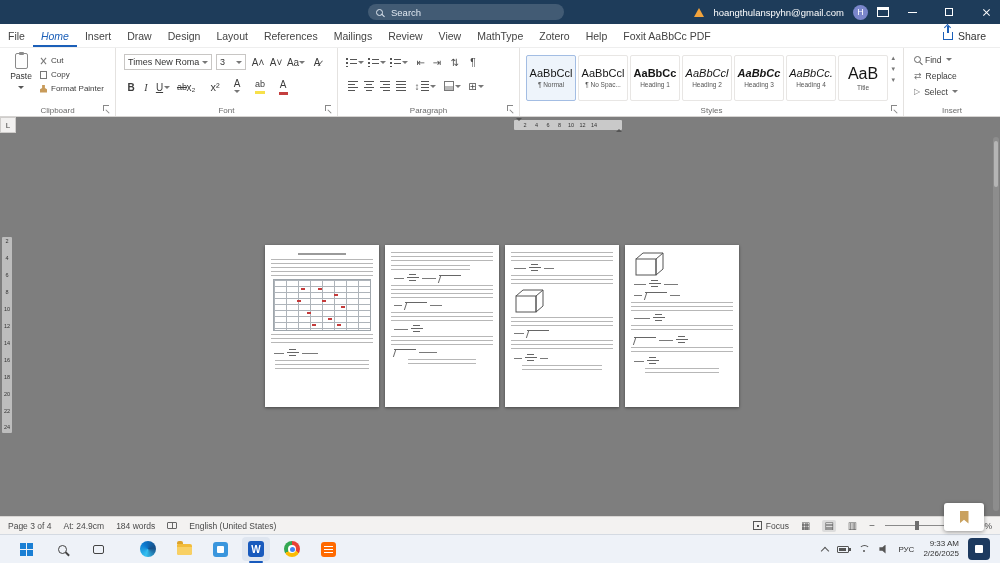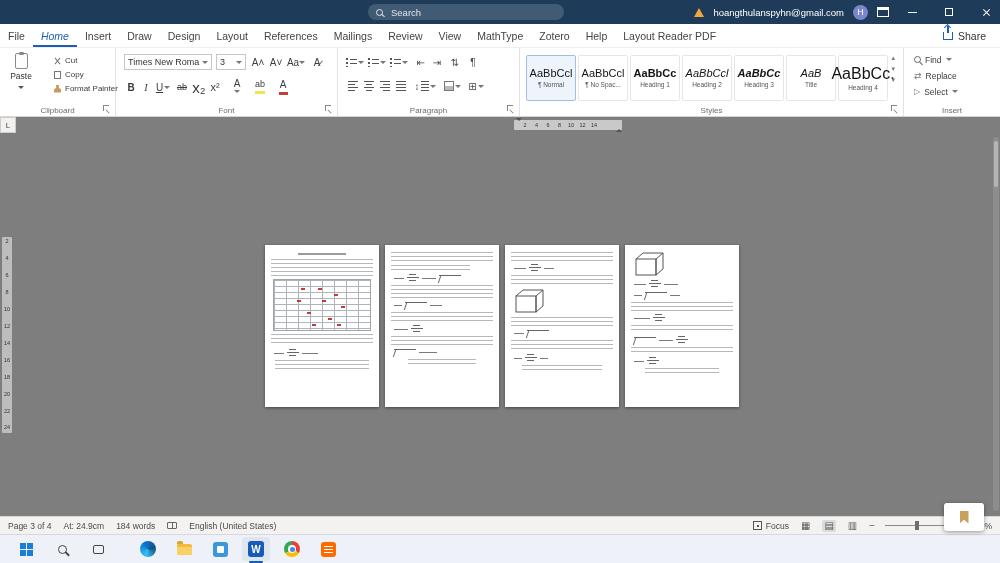--- a/index.html
+++ b/index.html
@@ -57,21 +57,21 @@
   .glabel{position:absolute;bottom:1px;left:0;width:100%;text-align:center;font-size:8px;color:#6b6b6b;}
   .dlg{position:absolute;right:4px;bottom:3px;width:8px;height:8px;}
   .dlg::before{content:"";position:absolute;left:0;top:0;width:5px;height:5px;border-left:1px solid #888;border-top:1px solid #888;}
   .dlg::after{content:"";position:absolute;right:1px;bottom:1px;width:5px;height:1px;background:#888;transform:rotate(45deg);}
 
   
   .paste-btn{position:absolute;left:6px;top:5px;width:30px;height:48px;display:flex;flex-direction:column;align-items:center;gap:2px;border-radius:2px;}
   .clipb{width:13px;height:16px;border:1px solid #8a8a8a;border-radius:2px;background:#fdfdfd;position:relative;}
   .clipb::before{content:"";position:absolute;top:-2px;left:3px;width:5px;height:3px;background:#8a8a8a;border-radius:1px;}
   .plabel{font-size:8.5px;color:#333;}
-  .mini-row{position:absolute;left:54px;width:74px;height:13px;display:flex;align-items:center;gap:4px;font-size:8px;color:#3c3c3c;white-space:nowrap;}
+  .mini-row{position:absolute;left:40px;width:74px;height:13px;display:flex;align-items:center;gap:4px;font-size:8px;color:#3c3c3c;white-space:nowrap;}
   .cutic{position:relative;width:7px;height:7px;flex:0 0 auto;}
   .cutic::before,.cutic::after{content:"";position:absolute;left:3px;top:0;width:1px;height:8px;background:#777;}
   .cutic::before{transform:rotate(40deg);}.cutic::after{transform:rotate(-40deg);}
   .copyic{position:relative;width:7px;height:8px;border:1px solid #777;background:#fff;flex:0 0 auto;}
   .copyic::before{content:"";position:absolute;left:2px;top:-3px;width:7px;height:8px;border:1px solid #777;background:#fff;z-index:-1;}
   .fpic{width:7px;height:8px;background:#c89b5a;clip-path:polygon(30% 0,70% 0,70% 45%,100% 60%,100% 100%,0 100%,0 60%,30% 45%);flex:0 0 auto;}
 
   
   .combo{position:absolute;height:16px;border:1px solid #c8c6c4;background:#fff;display:flex;align-items:center;
          font-size:9px;color:#333;padding:0 3px;justify-content:space-between;}
@@ -244,21 +244,21 @@
     <span class="mtab">Draw</span>
     <span class="mtab">Design</span>
     <span class="mtab">Layout</span>
     <span class="mtab">References</span>
     <span class="mtab">Mailings</span>
     <span class="mtab">Review</span>
     <span class="mtab">View</span>
     <span class="mtab">MathType</span>
     <span class="mtab">Zotero</span>
     <span class="mtab">Help</span>
-    <span class="mtab">Layout Reader PDF</span>
+    <span class="mtab">Foxit AaBbCc PDF</span>
     <span class="share">
       <span class="share-ic"></span>
       <span>Share</span>
     </span>
   </div>
 
   <div class="ribbon">
 
     <div class="rgroup" style="left:0;width:116px">
       <div class="paste-btn">
@@ -295,21 +295,21 @@
       <span class="r1btn" style="left:152px;width:16px">A˅</span>
       <span class="r1btn" style="left:170px;width:20px">Aa<span class="car" style="border-top-color:#777"></span></span>
       <span class="r1btn" style="left:192px;width:18px">A̷</span>
       <span class="fbtn" style="left:8px;width:14px;font-weight:bold">B</span>
       <span class="fbtn" style="left:24px;width:12px;font-style:italic;font-family:'Liberation Serif',serif">I</span>
       <span class="fbtn" style="left:38px;width:18px">
           <span class="ubar">U</span>
           <span class="car" style="border-top-color:#777"></span>
         </span>
       <span class="fbtn" style="left:58px;width:16px;text-decoration:line-through;font-size:9px">ab</span>
-      <span class="fbtn" style="left:76px;width:14px;font-size:15px">x₂</span>
+      <span class="fbtn" style="left:68px;width:14px;font-size:10px">x₂</span>
       <span class="fbtn" style="left:92px;width:14px;font-size:11px">x²</span>
       <span class="fbtn stk" style="left:112px;width:18px">A<span class="car" style="border-top-color:#777;margin-top:0"></span></span>
       <span class="fbtn stk" style="left:134px;width:20px;font-size:9px">ab<span class="hl-chip"></span></span>
       <span class="fbtn stk" style="left:158px;width:18px">A<span class="fc-chip"></span></span>
       <div class="glabel"><span>Font</span></div>
       <span class="dlg"></span>
     </div>
 
     <div class="rgroup" style="left:338px;width:182px">
       <span class="pbtn" style="left:8px;top:6px;width:18px">
@@ -366,26 +366,26 @@
         </div>
         <div class="sc">
           <span class="pv">AaBbCcl</span>
           <span class="sl">Heading 2</span>
         </div>
         <div class="sc">
           <span class="pv">AaBbCc</span>
           <span class="sl">Heading 3</span>
         </div>
         <div class="sc">
+          <span class="pv">AaBbCc.</span>
+          <span class="sl">Heading 4</span>
+        </div>
+        <div class="sc">
           <span class="pv">AaB</span>
           <span class="sl">Title</span>
-        </div>
-        <div class="sc">
-          <span class="pv">AaBbCc.</span>
-          <span class="sl">Heading 4</span>
         </div>
       </div>
       <div class="sscroll">
         <span>▴</span>
         <span>▾</span>
         <span>▾</span>
       </div>
       <div class="glabel"><span>Styles</span></div>
       <span class="dlg"></span>
     </div>
@@ -618,15 +618,29 @@
         <span class="wordic">W</span>
       </span>
     <span class="tkic">
         <span class="chromeic">
           <i></i>
         </span>
       </span>
     <span class="tkic">
         <span class="foxit"></span>
       </span>
+    <div class="tray">
+      <span class="chev"></span>
+      <span class="batt"></span>
+      <span class="wifit"></span>
+      <span class="spk"></span>
+      <span class="lang">РУС</span>
+      <div class="clock">
+        <span>9:33 AM</span>
+        <span>2/26/2025</span>
+      </div>
+      <span class="ntile">
+          <i></i>
+        </span>
+    </div>
   </div>
 
 </div>
 
 </body></html>

